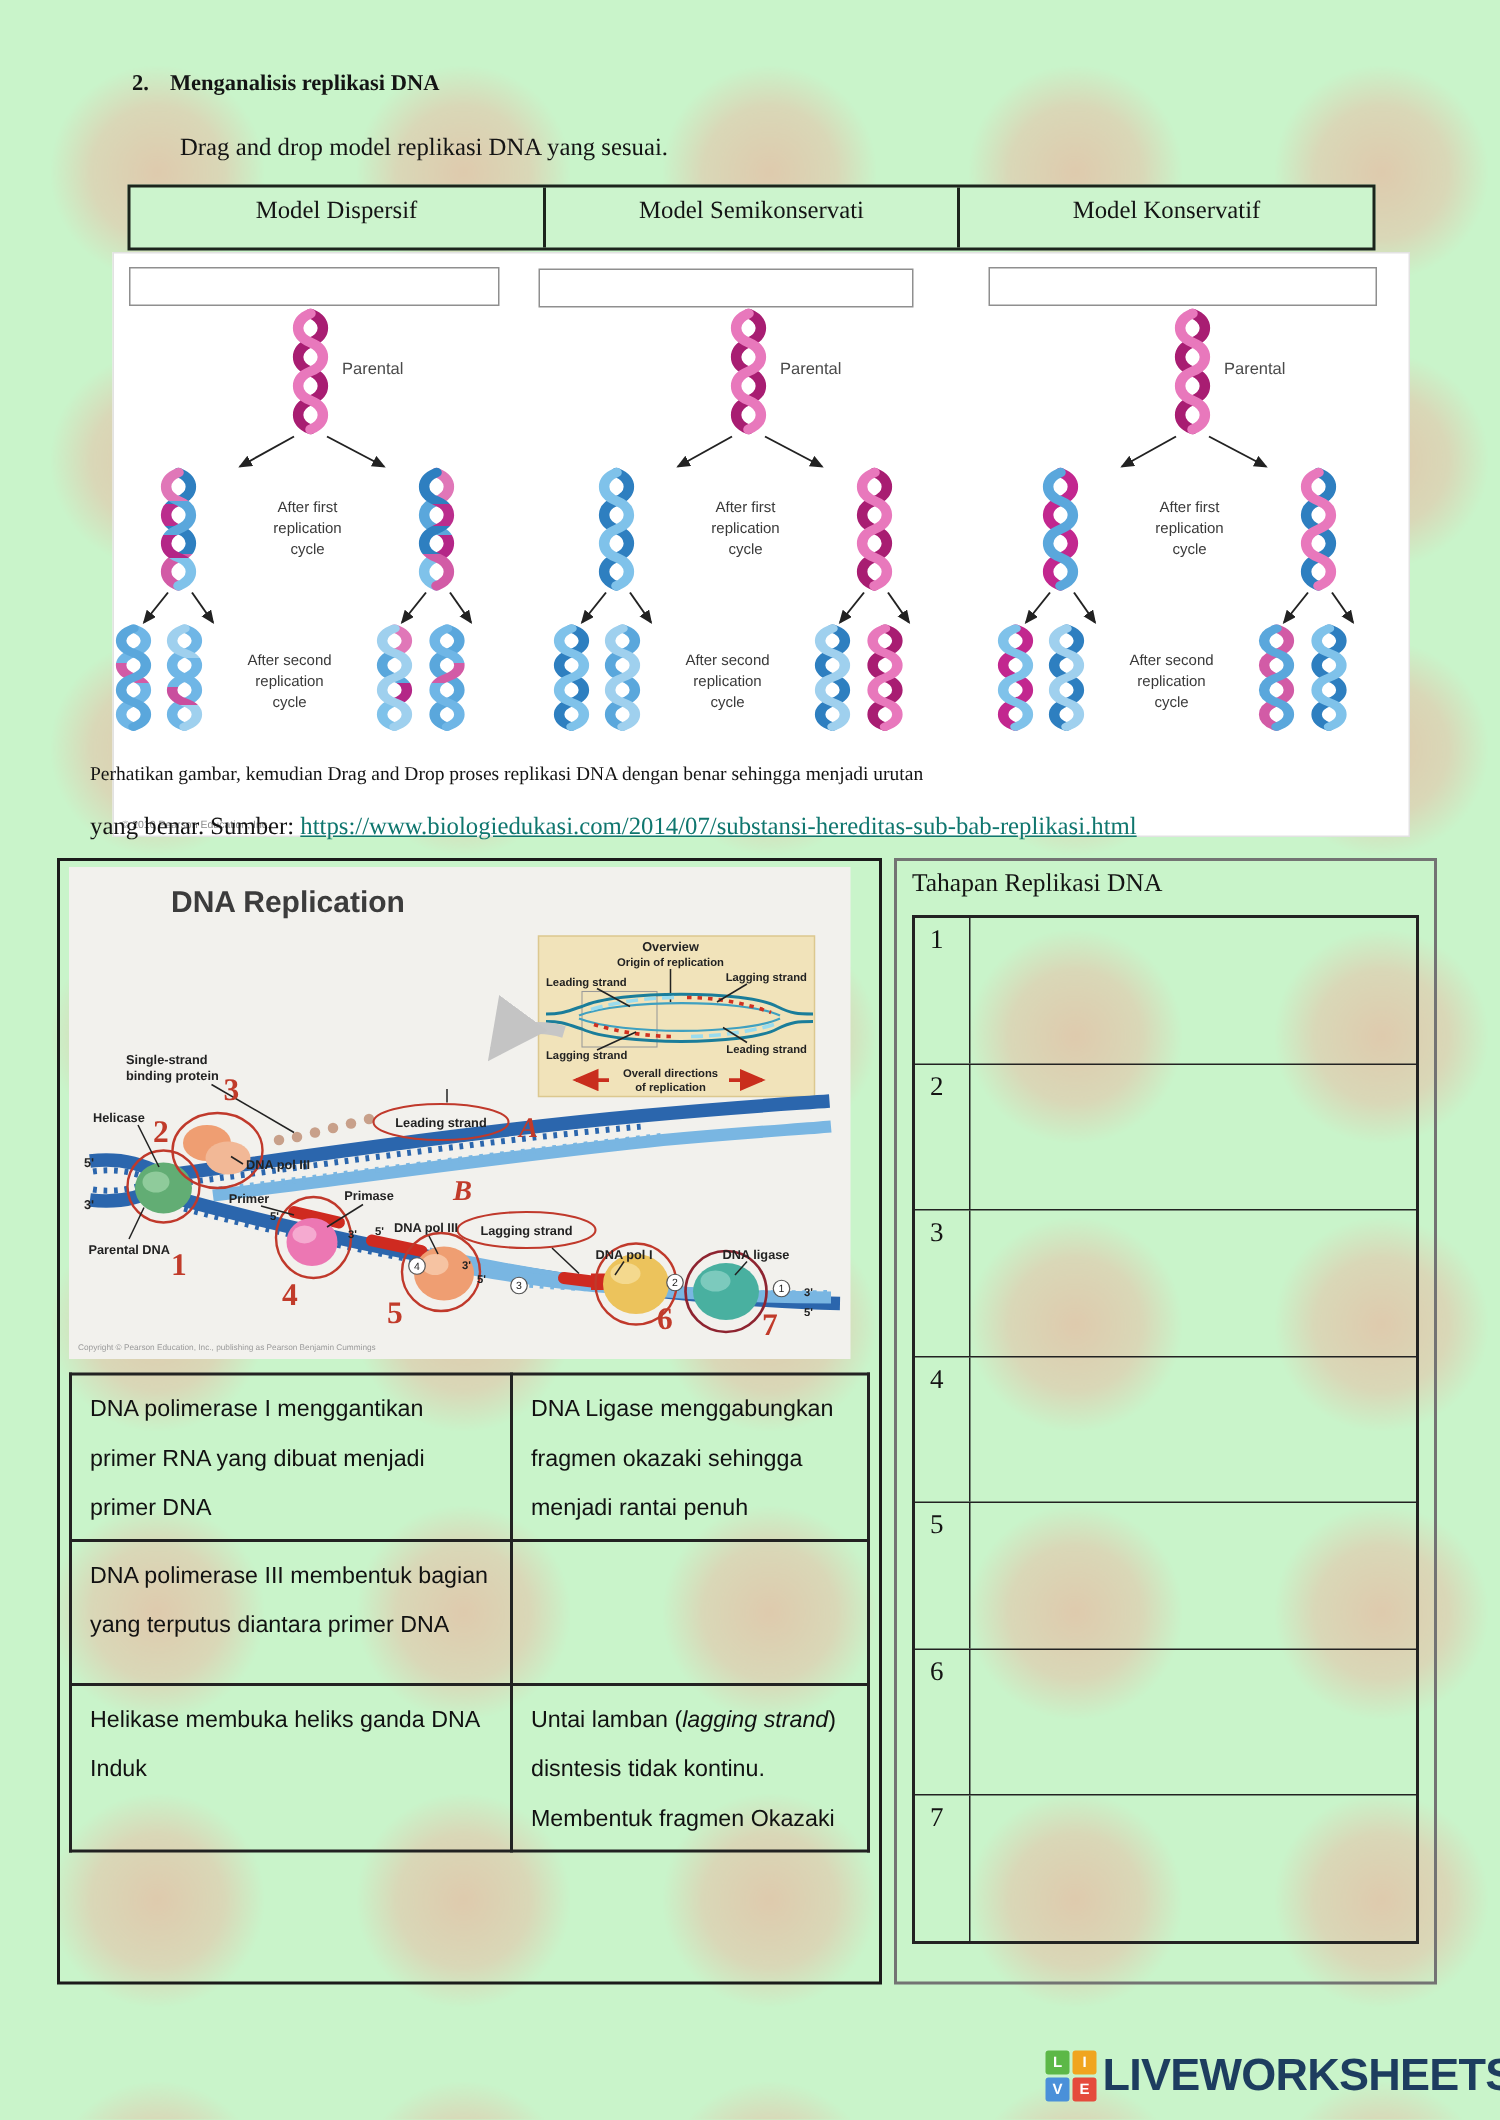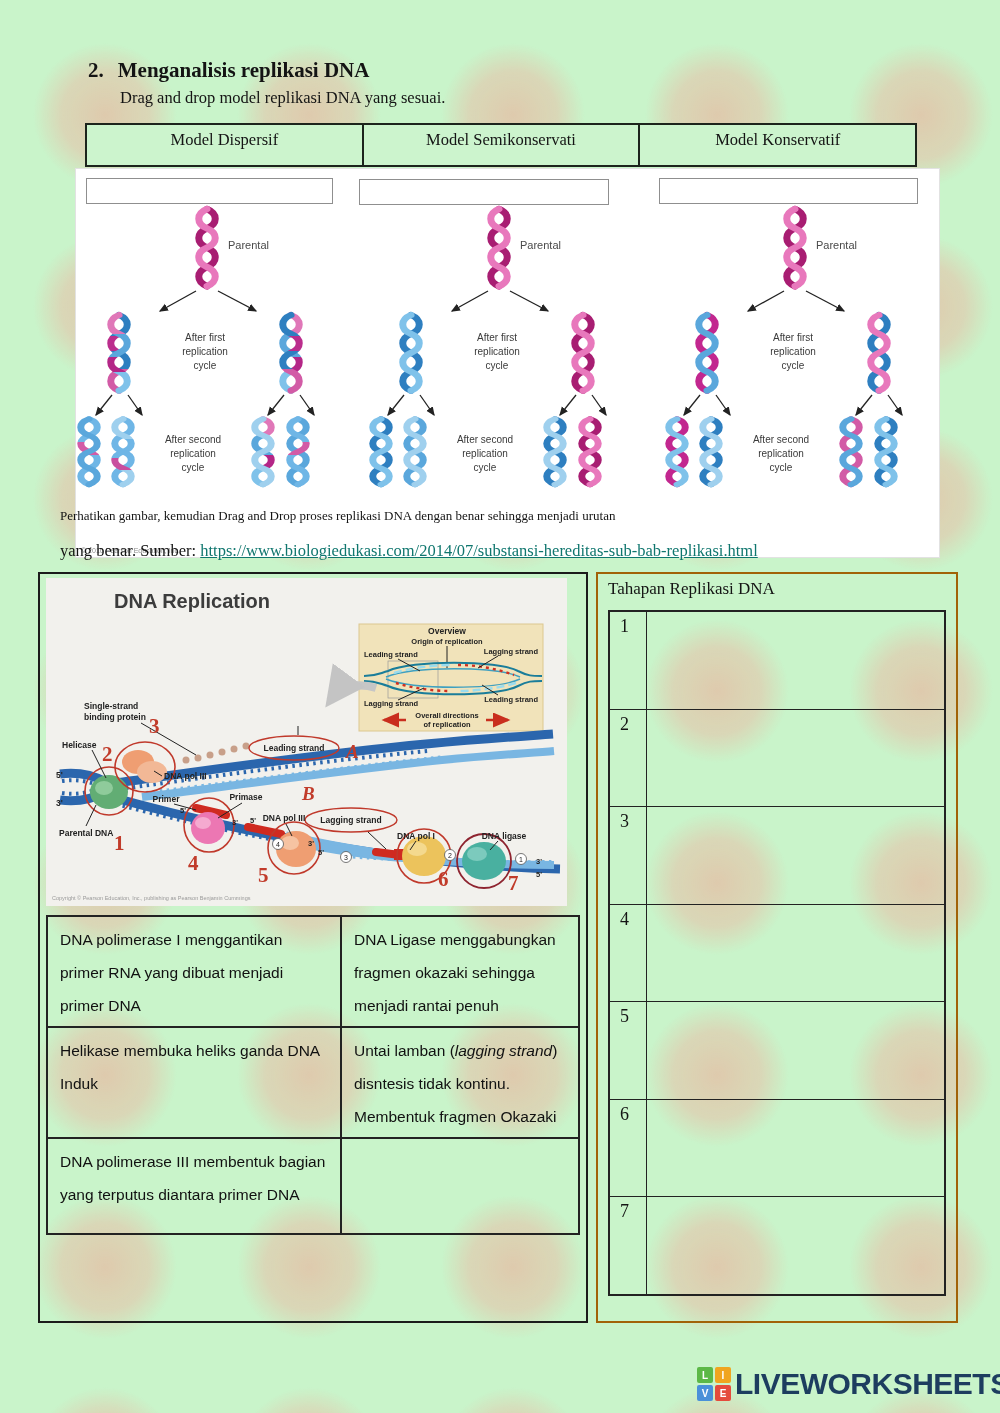--- a/index.html
+++ b/index.html
@@ -3,39 +3,39 @@
 <meta charset="utf-8">
 <style>
   html,body{margin:0;padding:0;}
   body{width:1000px;height:1413px;position:relative;overflow:hidden;
     background-color:#c9f4ca;
     background-image:radial-gradient(circle 92px at center, rgba(255,140,130,0.40) 0%, rgba(255,150,140,0.30) 48%, rgba(255,150,140,0) 78%);
     background-size:204px 192px;background-position:3px 19px;
     font-family:"Liberation Serif",serif;color:#141414;}
   .abs{position:absolute;}
   .serif{font-family:"Liberation Serif",serif;}
-  .heading{top:58px;left:88px;font-size:21px;font-weight:bold;}
+  .heading{top:48px;left:88px;font-size:15px;font-weight:bold;}
   .heading .num{margin-right:14px;}
   .subtitle{top:88px;left:120px;font-size:16.5px;}
   .model-table{top:123px;left:85px;width:832px;height:44px;border:2px solid #1c241c;background:#ccf4cd;display:flex;box-sizing:border-box;}
   .model-table .cell{flex:1;border-right:2px solid #1c241c;text-align:center;padding-top:5px;font-size:16.5px;}
   .model-table .cell:last-child{border-right:none;}
   .white-area{top:168px;left:75px;width:865px;height:390px;background:#ffffff;border:1px solid #e2e2e2;box-sizing:border-box;}
   .dropzone{position:absolute;height:26px;background:#fff;border:1px solid #8f8f8f;box-sizing:border-box;}
   .panel-svg{position:absolute;top:36px;width:280px;height:293px;}
   .pearson{position:absolute;left:5px;bottom:3px;font-size:7px;color:#8a8a8a;font-family:"Liberation Sans",sans-serif;}
   .instr1{top:508px;left:60px;font-size:13px;}
   .instr2{top:541px;left:60px;font-size:16.5px;}
   .instr2 a{color:#0f766e;text-decoration:underline;}
   .left-box{top:572px;left:38px;width:550px;height:751px;border:2px solid #1b1b1b;box-sizing:border-box;}
   .figure-bg{position:absolute;top:4px;left:6px;width:521px;height:328px;background:#f2f1ed;}
   .drag-table{position:absolute;top:341px;left:6px;width:534px;border-collapse:collapse;table-layout:fixed;}
   .drag-table td{border:2px solid #222;vertical-align:top;padding:6px 12px 4px 12px;
     font-family:"Liberation Sans",sans-serif;font-size:15.5px;line-height:33px;color:#111;}
-  .right-box{top:572px;left:596px;width:362px;height:751px;border:2px solid #a16207;box-sizing:border-box;}
+  .right-box{top:572px;left:596px;width:362px;height:751px;border:2px solid #737373;box-sizing:border-box;}
   .stages-title{position:absolute;top:5px;left:10px;font-size:17px;}
   .stages-table{position:absolute;top:36px;left:10px;width:338px;height:686px;border:2px solid #222;box-sizing:border-box;display:flex;flex-direction:column;}
   .stage-row{flex:1;display:flex;border-bottom:1.5px solid #222;}
   .stage-row:last-child{border-bottom:none;}
   .stage-num{width:37px;border-right:1.5px solid #222;font-size:18px;padding:4px 0 0 10px;box-sizing:border-box;}
   .stage-blank{flex:1;}
   .footer{top:1367px;left:697px;display:flex;align-items:center;gap:4px;}
   .lw-icon{width:34px;height:34px;display:grid;grid-template-columns:16px 16px;grid-template-rows:16px 16px;gap:2px;}
   .lw-icon span{display:flex;align-items:center;justify-content:center;color:#fff;font:bold 10px "Liberation Sans",sans-serif;border-radius:2px;}
   .lw-l{background:#5cb847;} .lw-i{background:#f0a51f;} .lw-v{background:#4a90d9;} .lw-e{background:#e54b3c;}
@@ -421,27 +421,27 @@
       <text x="6" y="322" style="font-size:5.5px;fill:#9a9a9a">Copyright © Pearson Education, Inc., publishing as Pearson Benjamin Cummings</text>
     </svg>
   </div>
 
   <table class="drag-table">
     <tbody>
         <tr style="height:100px;">
       <td style="width:268px;">DNA polimerase I menggantikan primer RNA yang dibuat menjadi primer DNA</td>
       <td>DNA Ligase menggabungkan fragmen okazaki sehingga menjadi rantai penuh</td>
     </tr>
+    <tr style="height:96px;">
+      <td>DNA polimerase III membentuk bagian yang terputus diantara primer DNA</td>
+      <td></td>
+    </tr>
     <tr style="height:104px;">
       <td>Helikase membuka heliks ganda DNA Induk</td>
       <td><span>Untai lamban (</span><i>lagging strand</i><span>) disntesis tidak kontinu. Membentuk fragmen Okazaki</span></td>
-    </tr>
-    <tr style="height:96px;">
-      <td>DNA polimerase III membentuk bagian yang terputus diantara primer DNA</td>
-      <td></td>
     </tr>
   </tbody>
     </table>
 </div>
 
 <div class="abs right-box">
   <div class="stages-title serif">Tahapan Replikasi DNA</div>
   <div class="stages-table">
     <div class="stage-row">
         <div class="stage-num">1</div>

